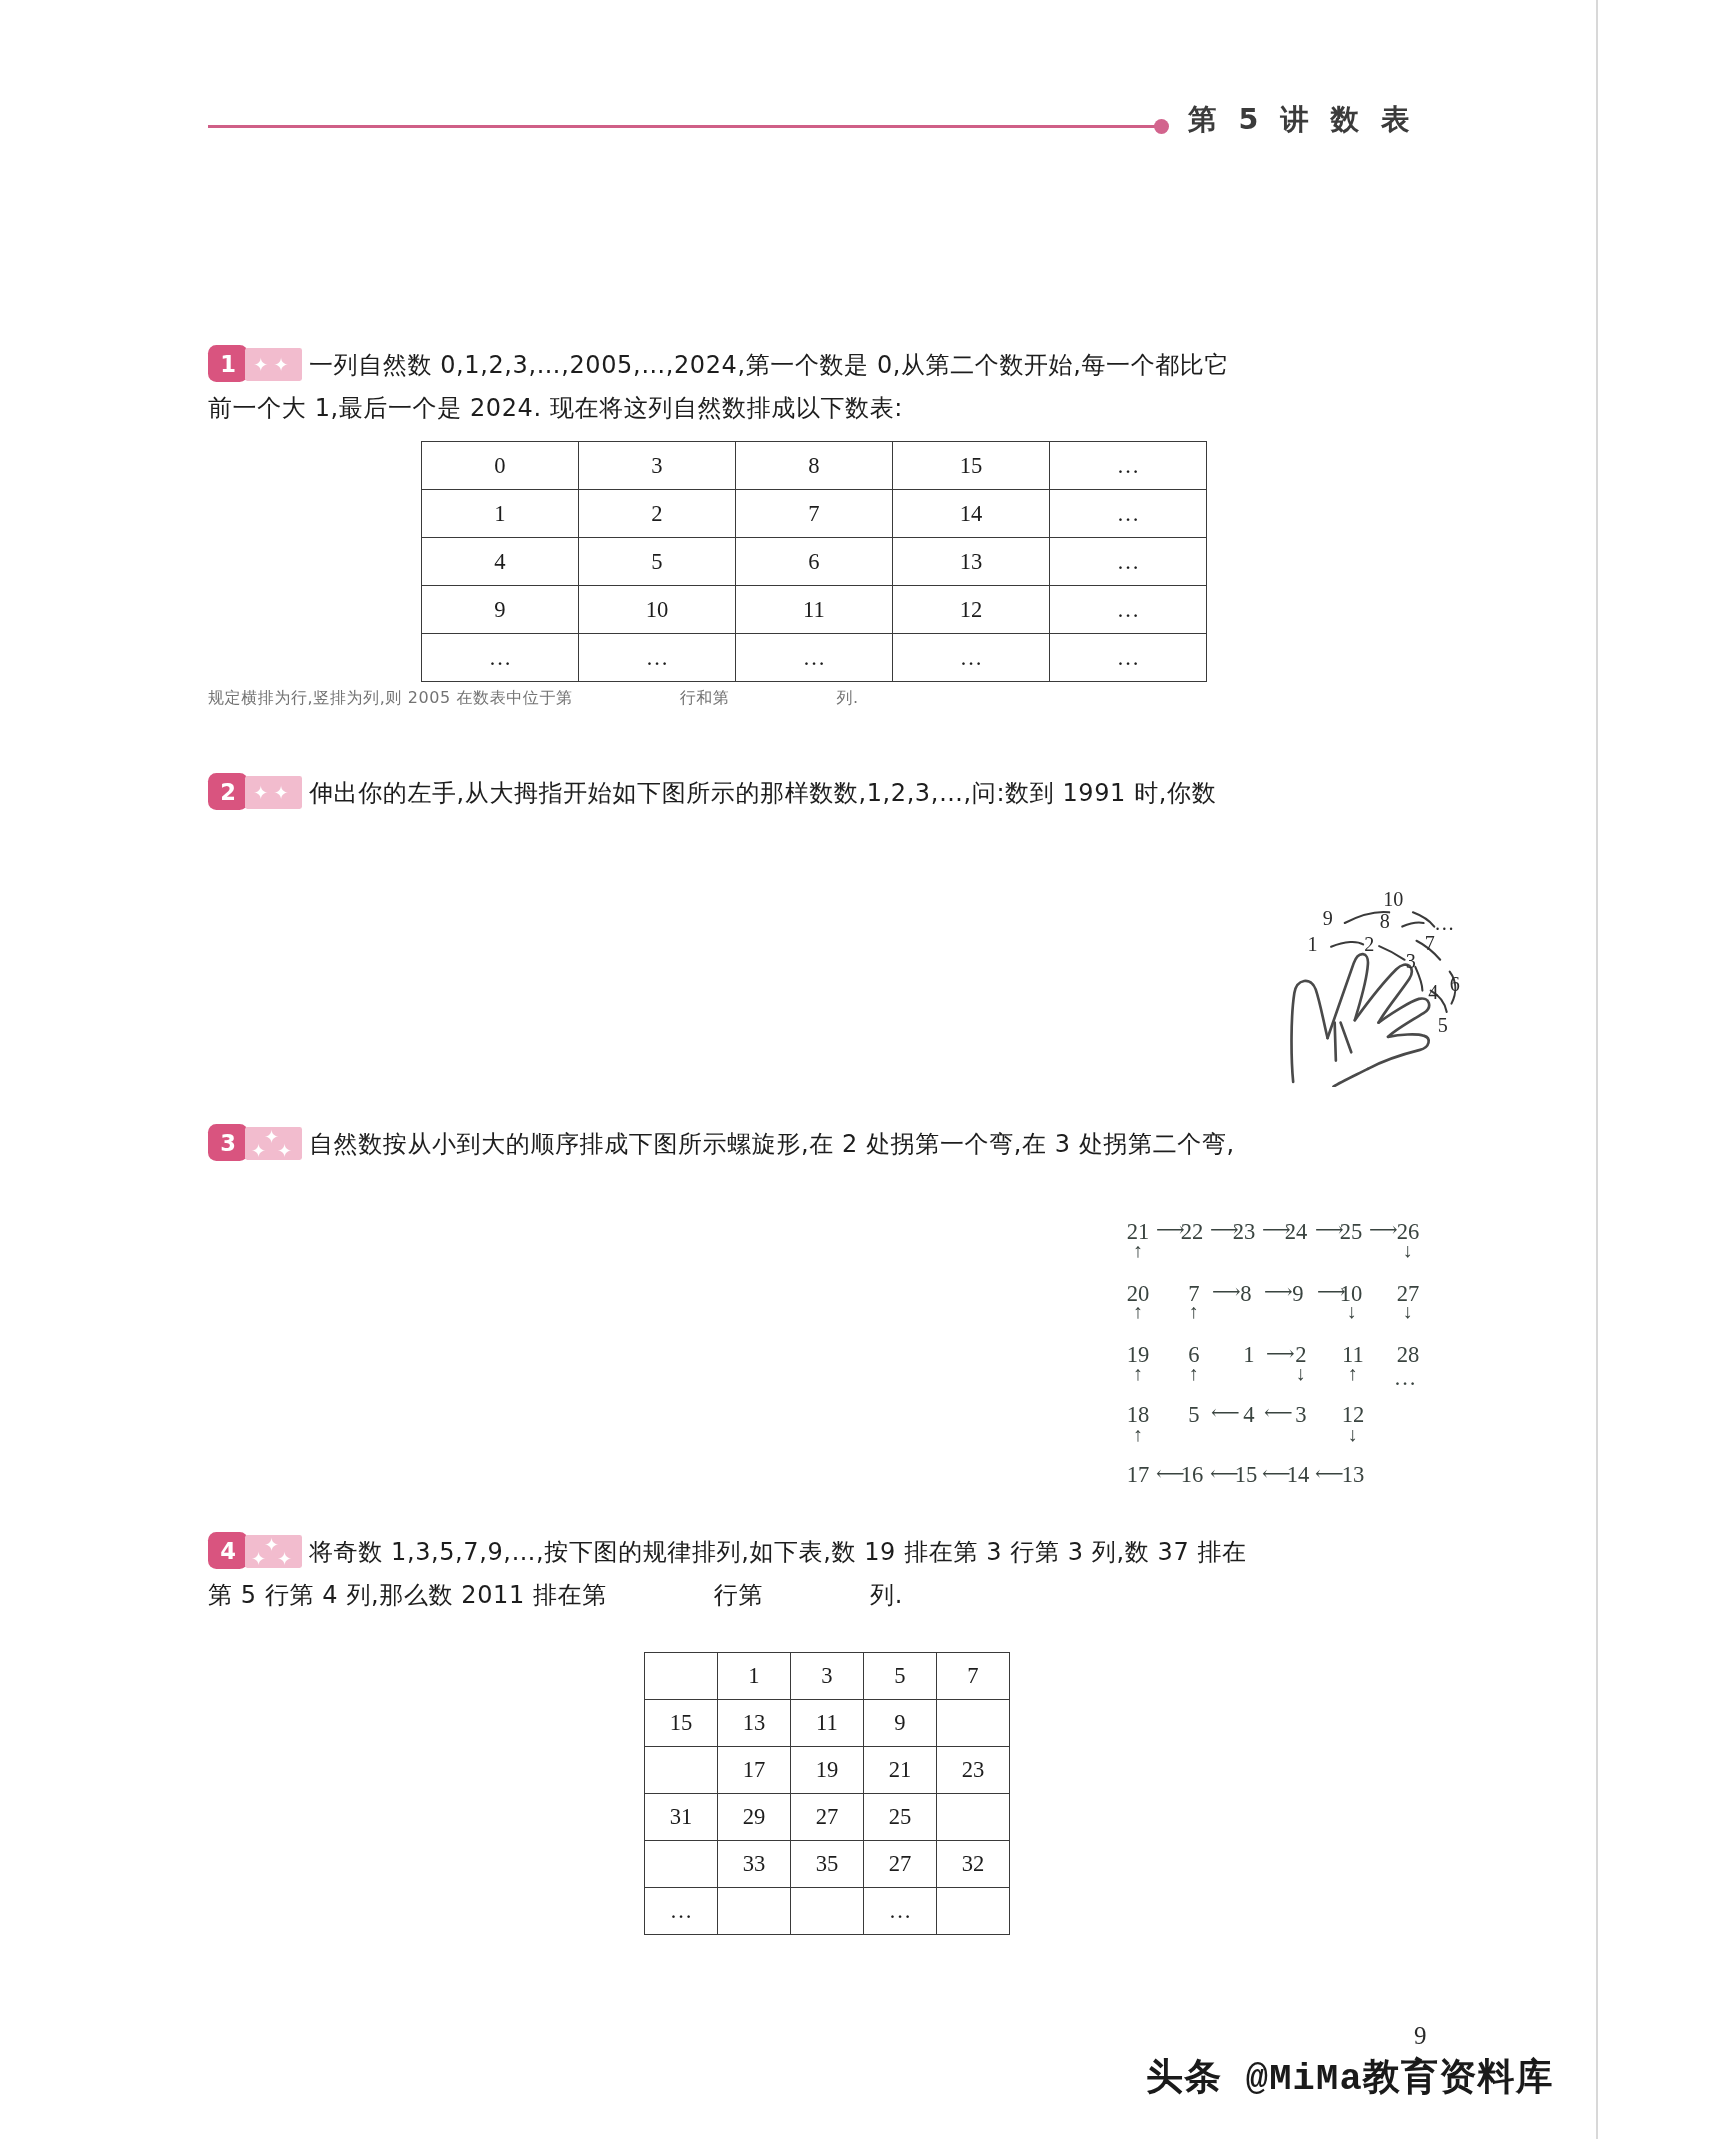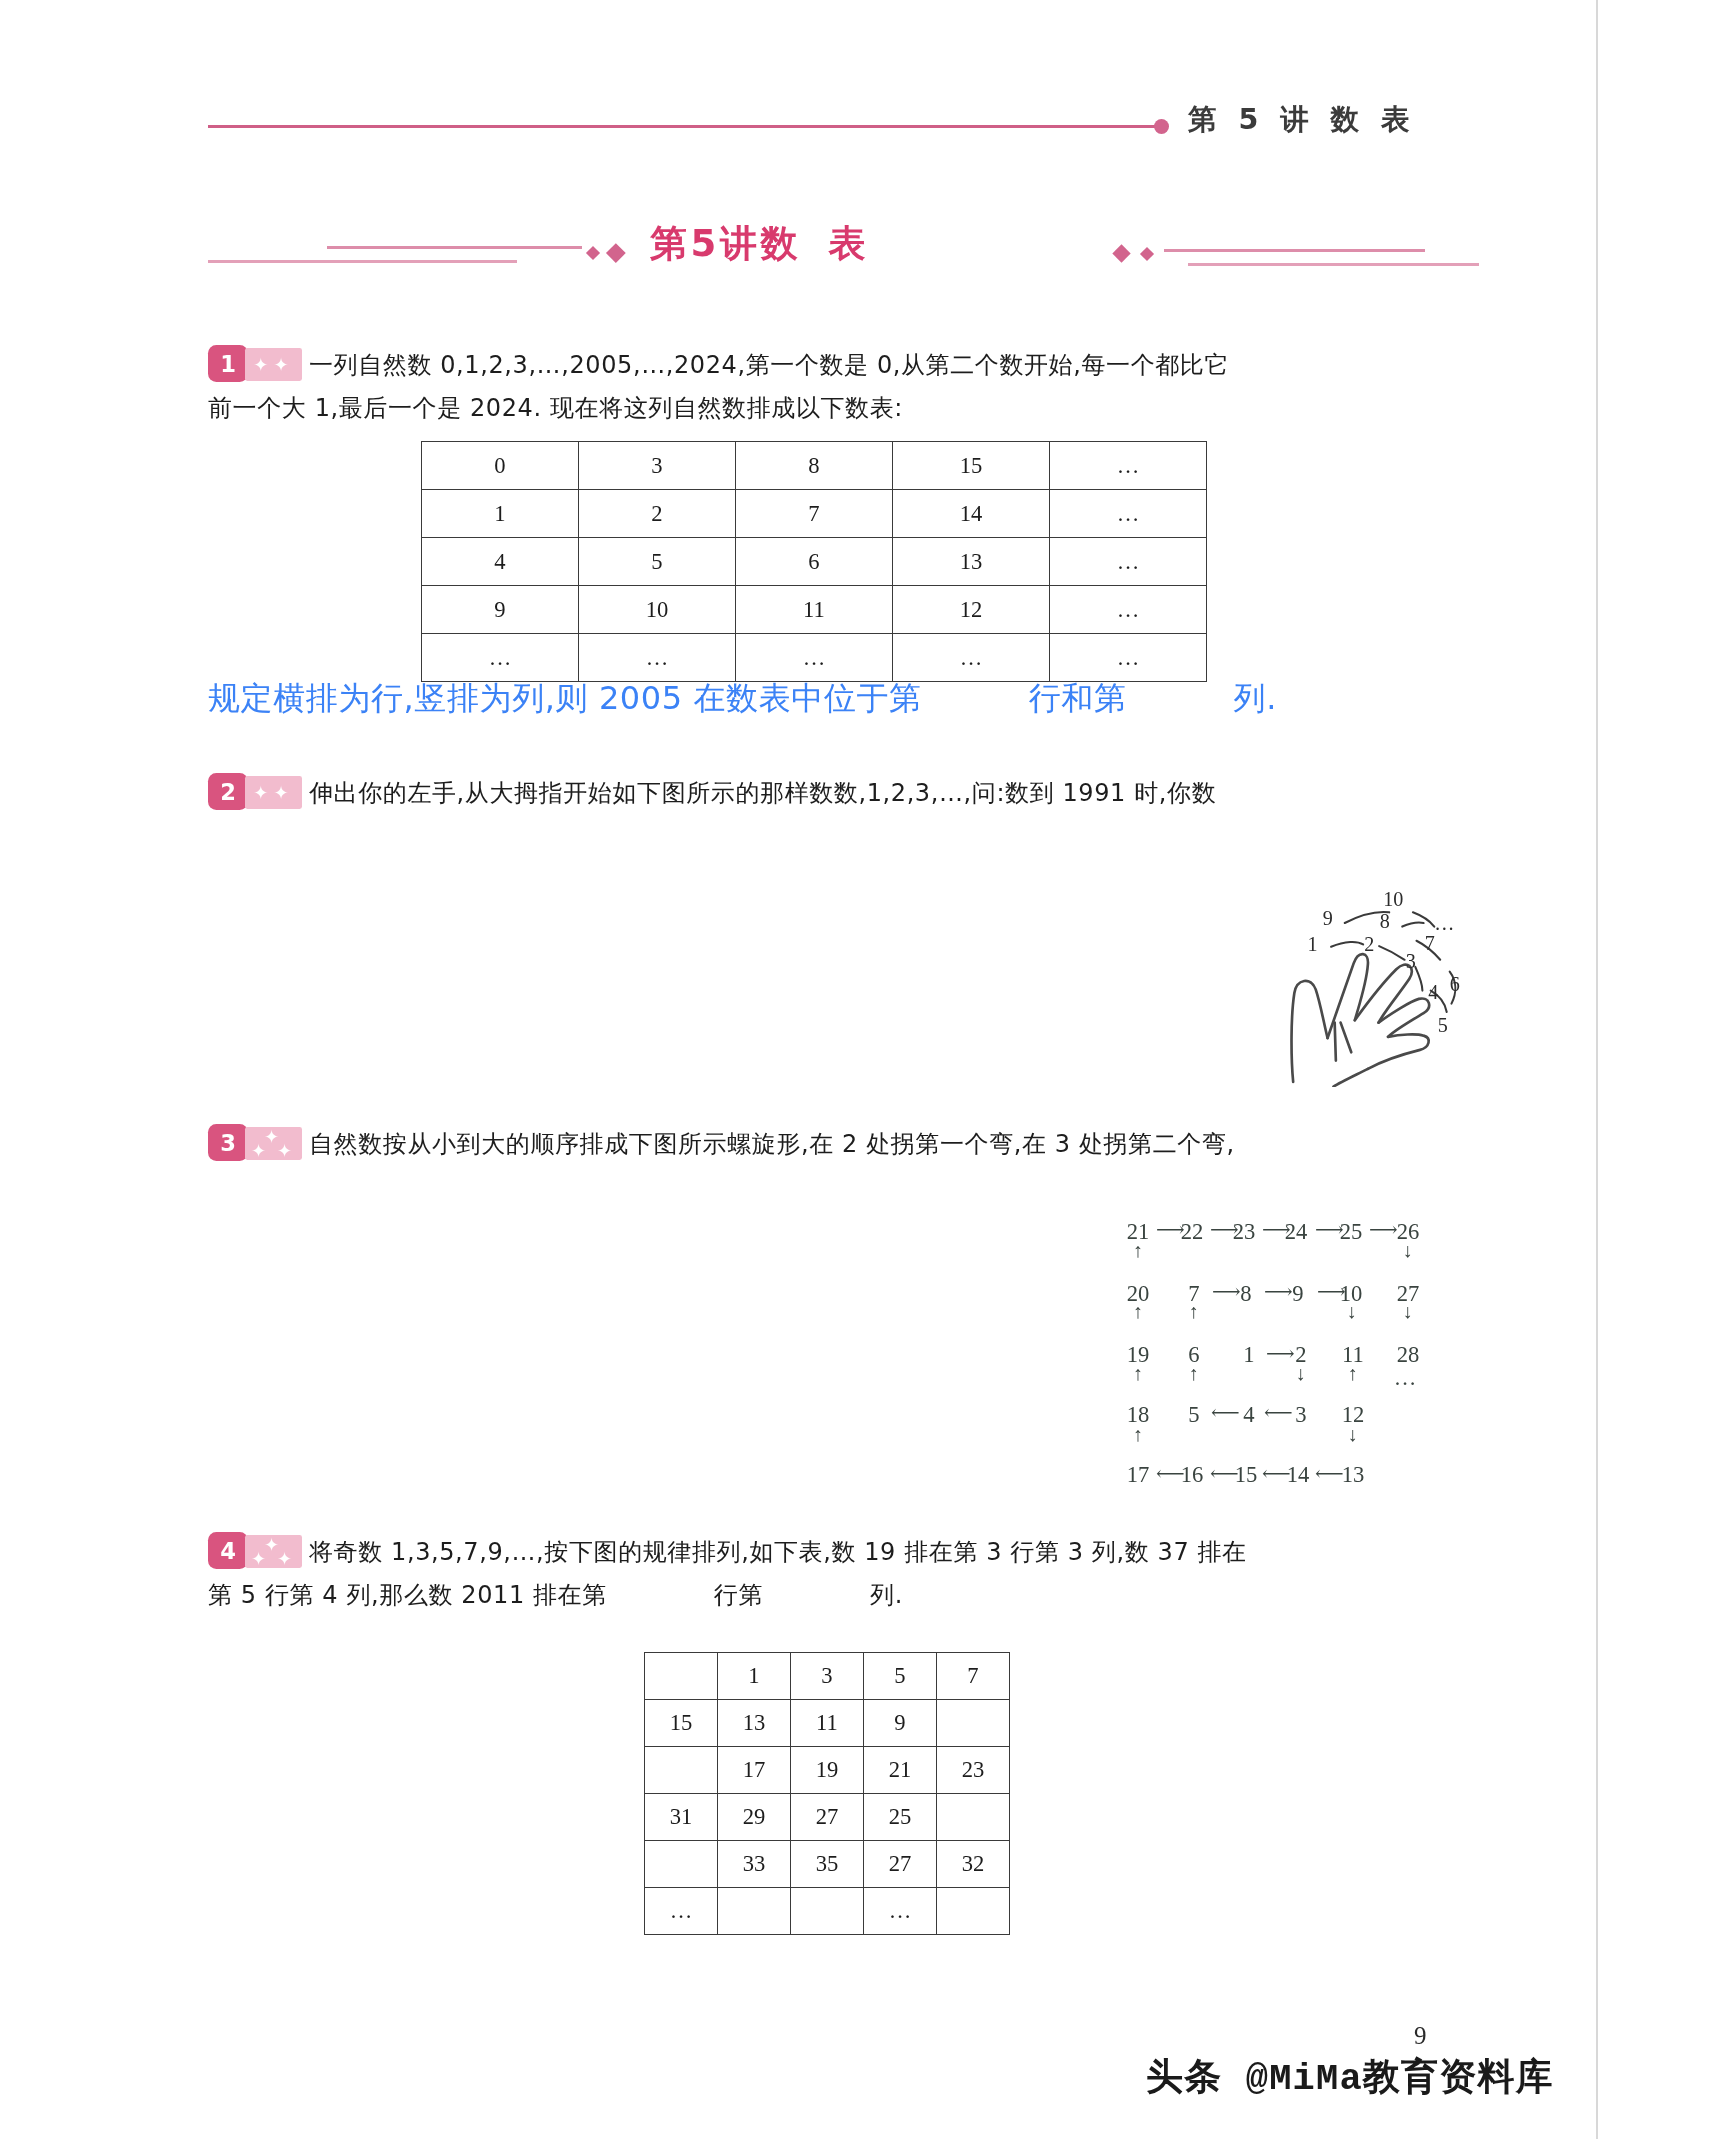--- a/index.html
+++ b/index.html
@@ -166,23 +166,23 @@
     text-indent: 101px;
     letter-spacing: 0.6px;
   }
   .prob-text.cont { text-indent: 0; }
 
   .para {
     position: absolute;
     left: 208px;
     width: 1271px;
     font-family: "DejaVu Sans", "Liberation Sans", sans-serif;
-    font-size: 32px;
+    font-size: 16px;
     line-height: 42px;
-    color: #3b82f6;
+    color: #737373;
     letter-spacing: 0.6px;
   }
   .blank-u { display: inline-block; width: 107px; }
 
   
   .numtable {
     position: absolute;
     border-collapse: collapse;
     font-family: "Liberation Serif", "DejaVu Serif", serif;
     font-size: 22.6px;
@@ -267,31 +267,20 @@
 <div id="page">
 
   <div class="page-edge"></div>
 
   <div class="running-header">
     <div class="rh-rule"></div>
     <div class="rh-dot"></div>
     <div class="rh-title">第 5 讲  数  表</div>
   </div>
 
-  <div class="chapter-band">
-    <div class="cb-line l1"></div>
-    <div class="cb-line l2"></div>
-    <div class="cb-dia d1"></div>
-    <div class="cb-dia d2"></div>
-    <div class="cb-title"><span>第5讲</span><span class="gap">数</span><span>表</span></div>
-    <div class="cb-dia d3"></div>
-    <div class="cb-dia d4"></div>
-    <div class="cb-line r1"></div>
-    <div class="cb-line r2"></div>
-  </div>
 
   <div class="problem" style="top:344px;">
     <div class="prob-badge">
       <div class="badge-num">1</div>
       <div class="badge-stars stars2">
         <span class="st">✦</span>
         <span class="st">✦</span>
       </div>
     </div>
     <div class="prob-text">一列自然数 0,1,2,3,…,2005,…,2024,第一个数是 0,从第二个数开始,每一个都比它</div>

